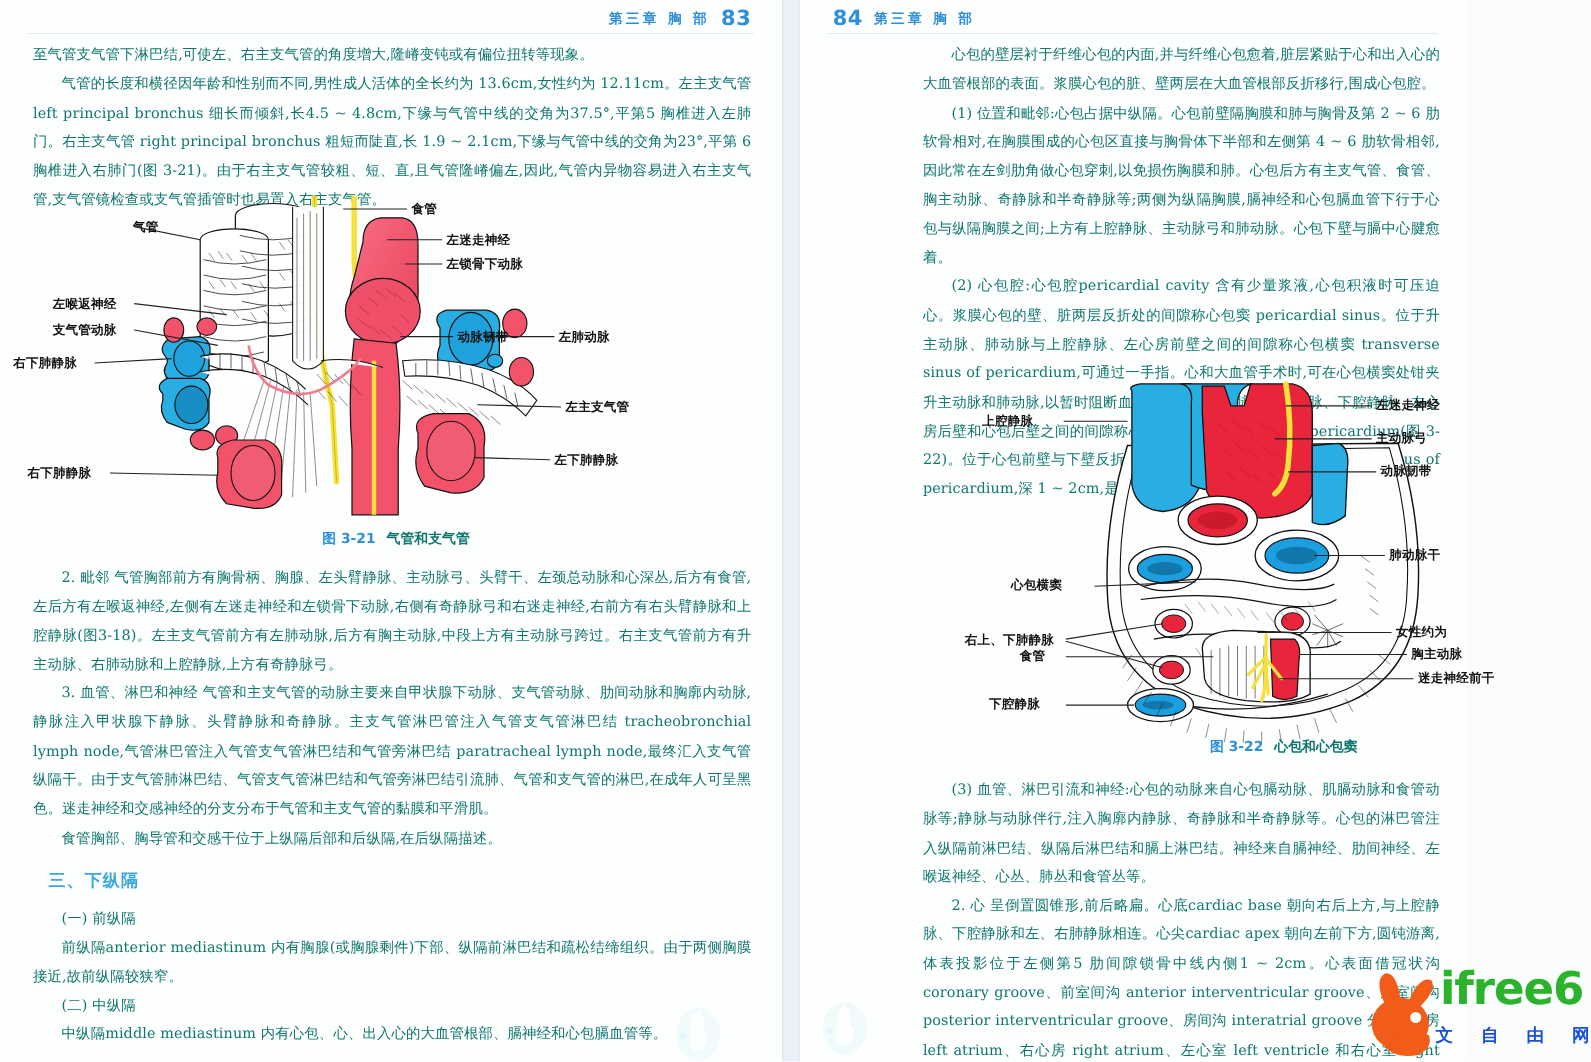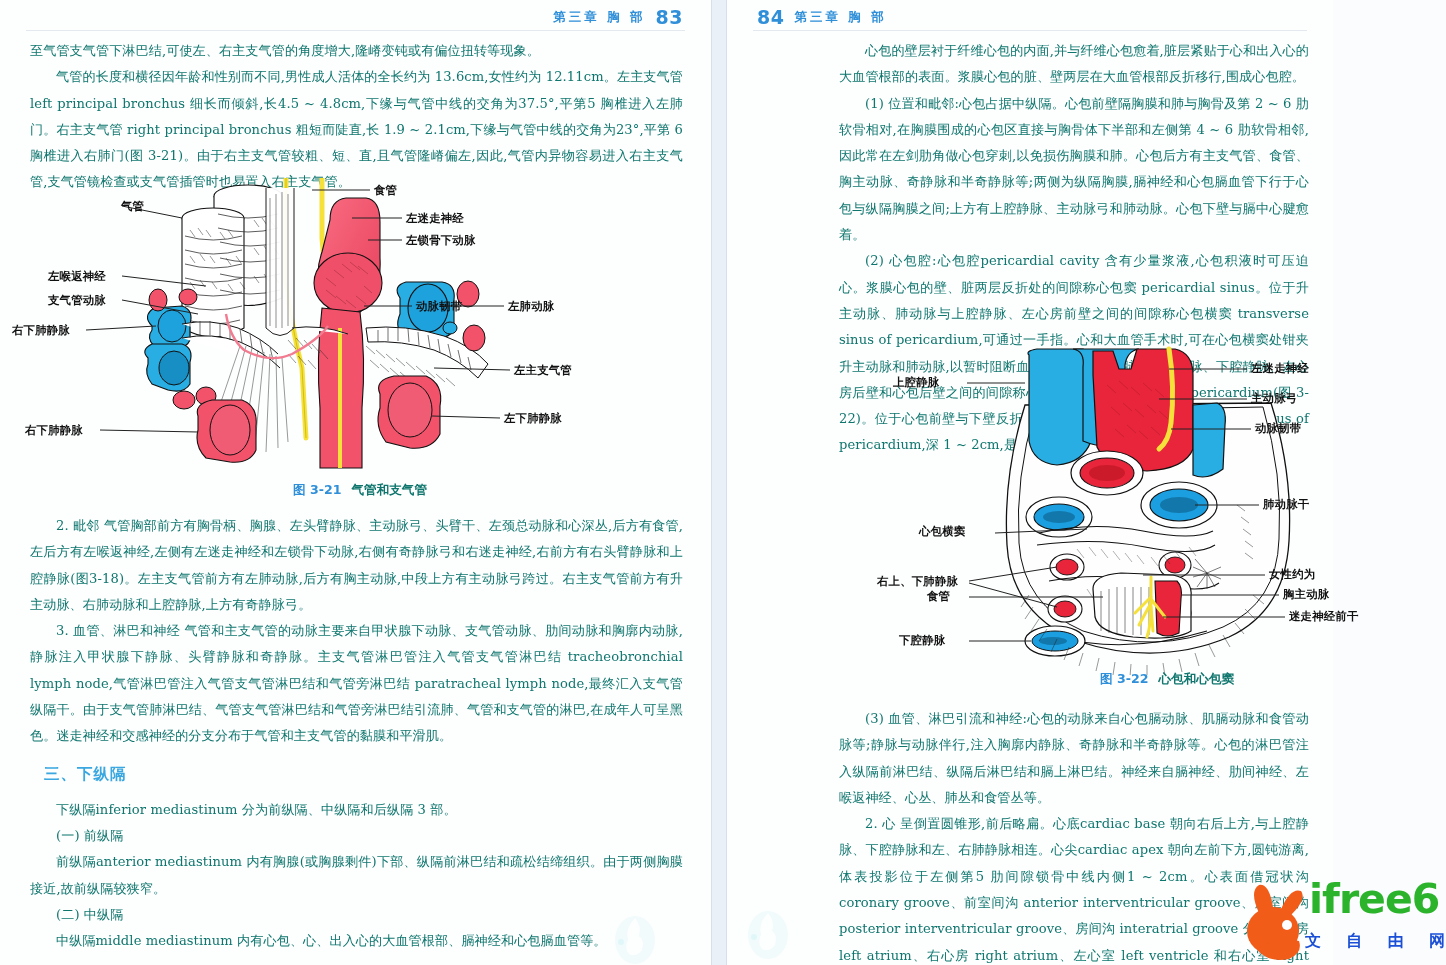--- a/index.html
+++ b/index.html
@@ -258,22 +258,22 @@
       <div class="fl" style="left:474px;top:233px;">左下肺静脉</div>
 
       <div class="figcap" style="position:absolute;left:180px;top:300px;width:300px;">
         <span class="num">图 3-21</span><span class="t">气管和支气管</span>
       </div>
     </div>
 
     <div class="col" style="top:513px;">
       <p class="tx ind">2. 毗邻    气管胸部前方有胸骨柄、胸腺、左头臂静脉、主动脉弓、头臂干、左颈总动脉和心深丛,后方有食管,左后方有左喉返神经,左侧有左迷走神经和左锁骨下动脉,右侧有奇静脉弓和右迷走神经,右前方有右头臂静脉和上腔静脉(图3-18)。左主支气管前方有左肺动脉,后方有胸主动脉,中段上方有主动脉弓跨过。右主支气管前方有升主动脉、右肺动脉和上腔静脉,上方有奇静脉弓。</p>
       <p class="tx ind">3. 血管、淋巴和神经    气管和主支气管的动脉主要来自甲状腺下动脉、支气管动脉、肋间动脉和胸廓内动脉,静脉注入甲状腺下静脉、头臂静脉和奇静脉。主支气管淋巴管注入气管支气管淋巴结 tracheobronchial lymph node,气管淋巴管注入气管支气管淋巴结和气管旁淋巴结 paratracheal lymph node,最终汇入支气管纵隔干。由于支气管肺淋巴结、气管支气管淋巴结和气管旁淋巴结引流肺、气管和支气管的淋巴,在成年人可呈黑色。迷走神经和交感神经的分支分布于气管和主支气管的黏膜和平滑肌。</p>
+      <p class="tx ind">食管胸部、胸导管和交感干位于上纵隔后部和后纵隔,在后纵隔描述。</p>
       <div class="h3">三、下纵隔</div>
-      <p class="tx ind">下纵隔inferior mediastinum 分为前纵隔、中纵隔和后纵隔 3 部。</p>
       <p class="tx ind">(一) 前纵隔</p>
       <p class="tx ind">前纵隔anterior mediastinum 内有胸腺(或胸腺剩件)下部、纵隔前淋巴结和疏松结缔组织。由于两侧胸膜接近,故前纵隔较狭窄。</p>
       <p class="tx ind">(二) 中纵隔</p>
       <p class="tx ind">中纵隔middle mediastinum 内有心包、心、出入心的大血管根部、膈神经和心包膈血管等。</p>
 
     </div>
 
     <div class="wm-faint" style="left:612px;top:910px;">
       <svg width="46" height="55" viewBox="0 0 46 55">
         <ellipse cx="23" cy="30" rx="20" ry="24" fill="#d6f5f7"></ellipse>

